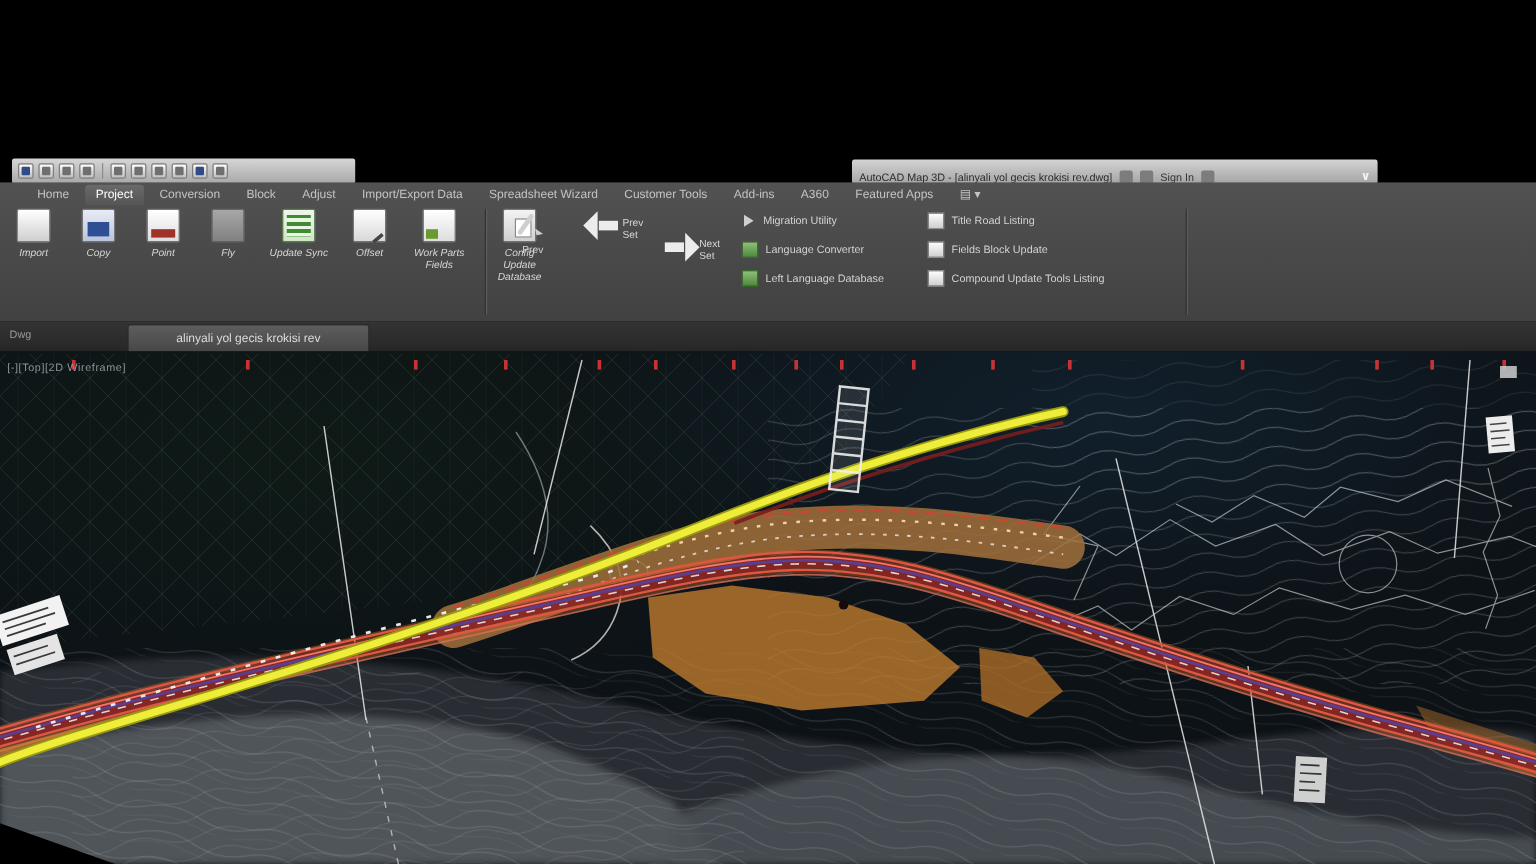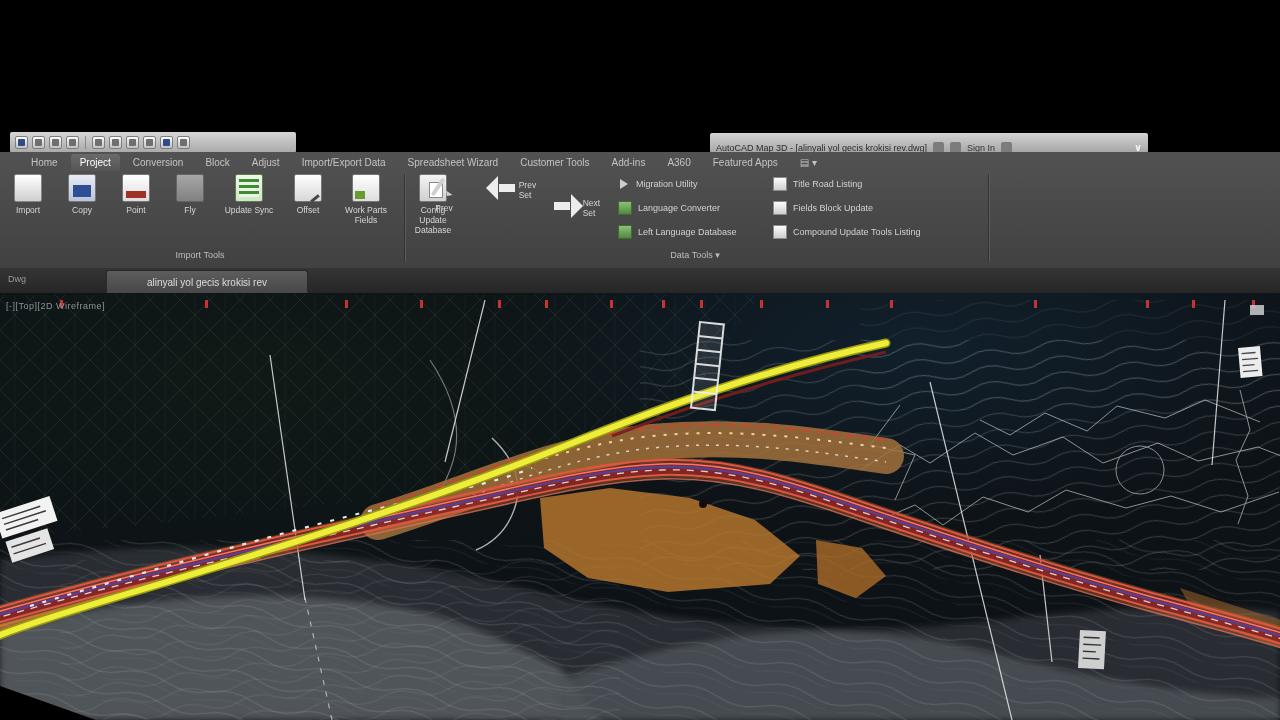--- a/index.html
+++ b/index.html
@@ -124,21 +124,21 @@
       <span class="tab">Adjust</span>
       <span class="tab">Import/Export Data</span>
       <span class="tab">Spreadsheet Wizard</span>
       <span class="tab">Customer Tools</span>
       <span class="tab">Add-ins</span>
       <span class="tab">A360</span>
       <span class="tab">Featured Apps</span>
       <span class="tab">▤ ▾</span>
     </div>
 
-    <div class="bigbtns" style="left:2px;">
+    <div class="bigbtns" style="left:2px;font-style:italic;">
       <div class="bb">
         <div class="ic doc-white"></div>
         <div class="lb">Import</div>
       </div>
       <div class="bb">
         <div class="ic doc-blue"></div>
         <div class="lb">Copy</div>
       </div>
       <div class="bb">
         <div class="ic doc-red"></div>
@@ -214,28 +214,20 @@
         <div class="dti">
           <span class="mi doc-small"></span>
           <span class="ml">Compound Update Tools Listing</span>
         </div>
       </div>
     </div>
 
     <div class="psep" style="left:404px;"></div>
     <div class="psep" style="left:988px;"></div>
 
-    <div class="grouplabels">
-      <span class="glabel" style="left:120px;width:160px;">
-        <span>Import Tools</span>
-      </span>
-      <span class="glabel" style="left:610px;width:170px;">
-        <span>Data Tools</span> ▾
-      </span>
-    </div>
   </div>
 
   <div class="docbar">
     <span class="mlab">Dwg</span>
     <div class="doctab">alinyali yol gecis krokisi rev</div>
   </div>
 
   <div class="canvas">
     <svg class="csvg" width="1280" height="427" viewBox="0 293 1280 427">
       <defs>

